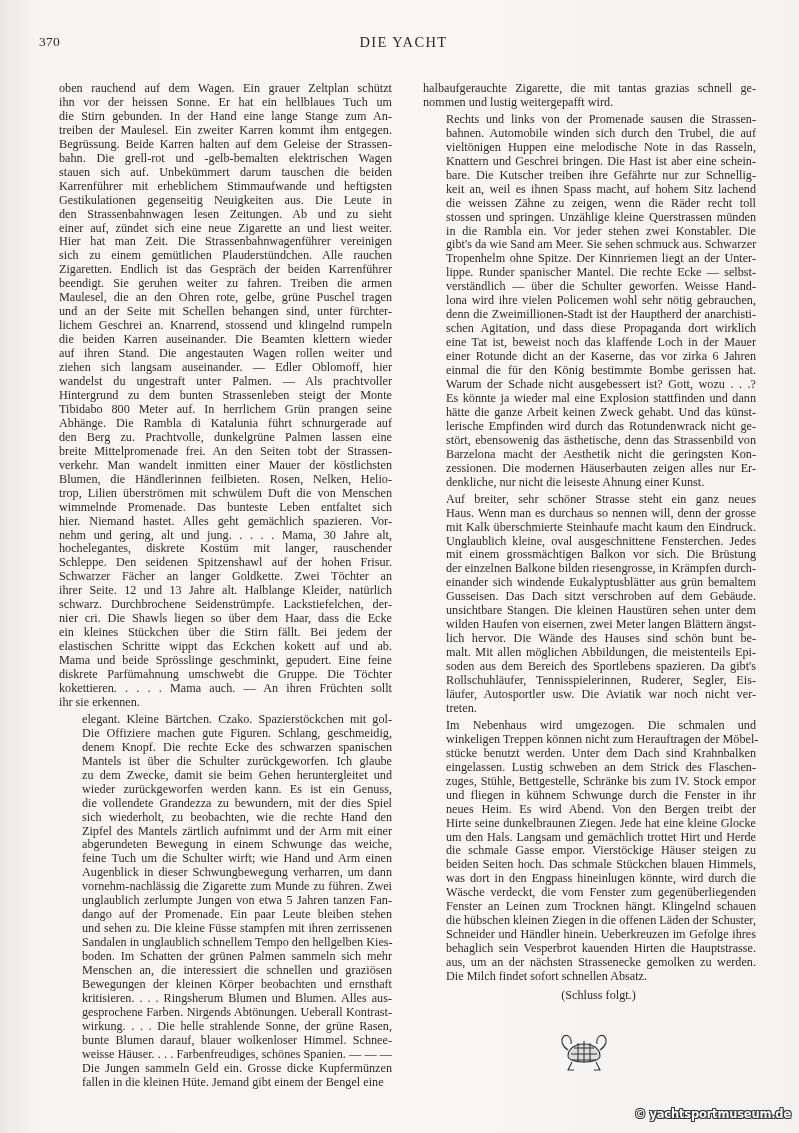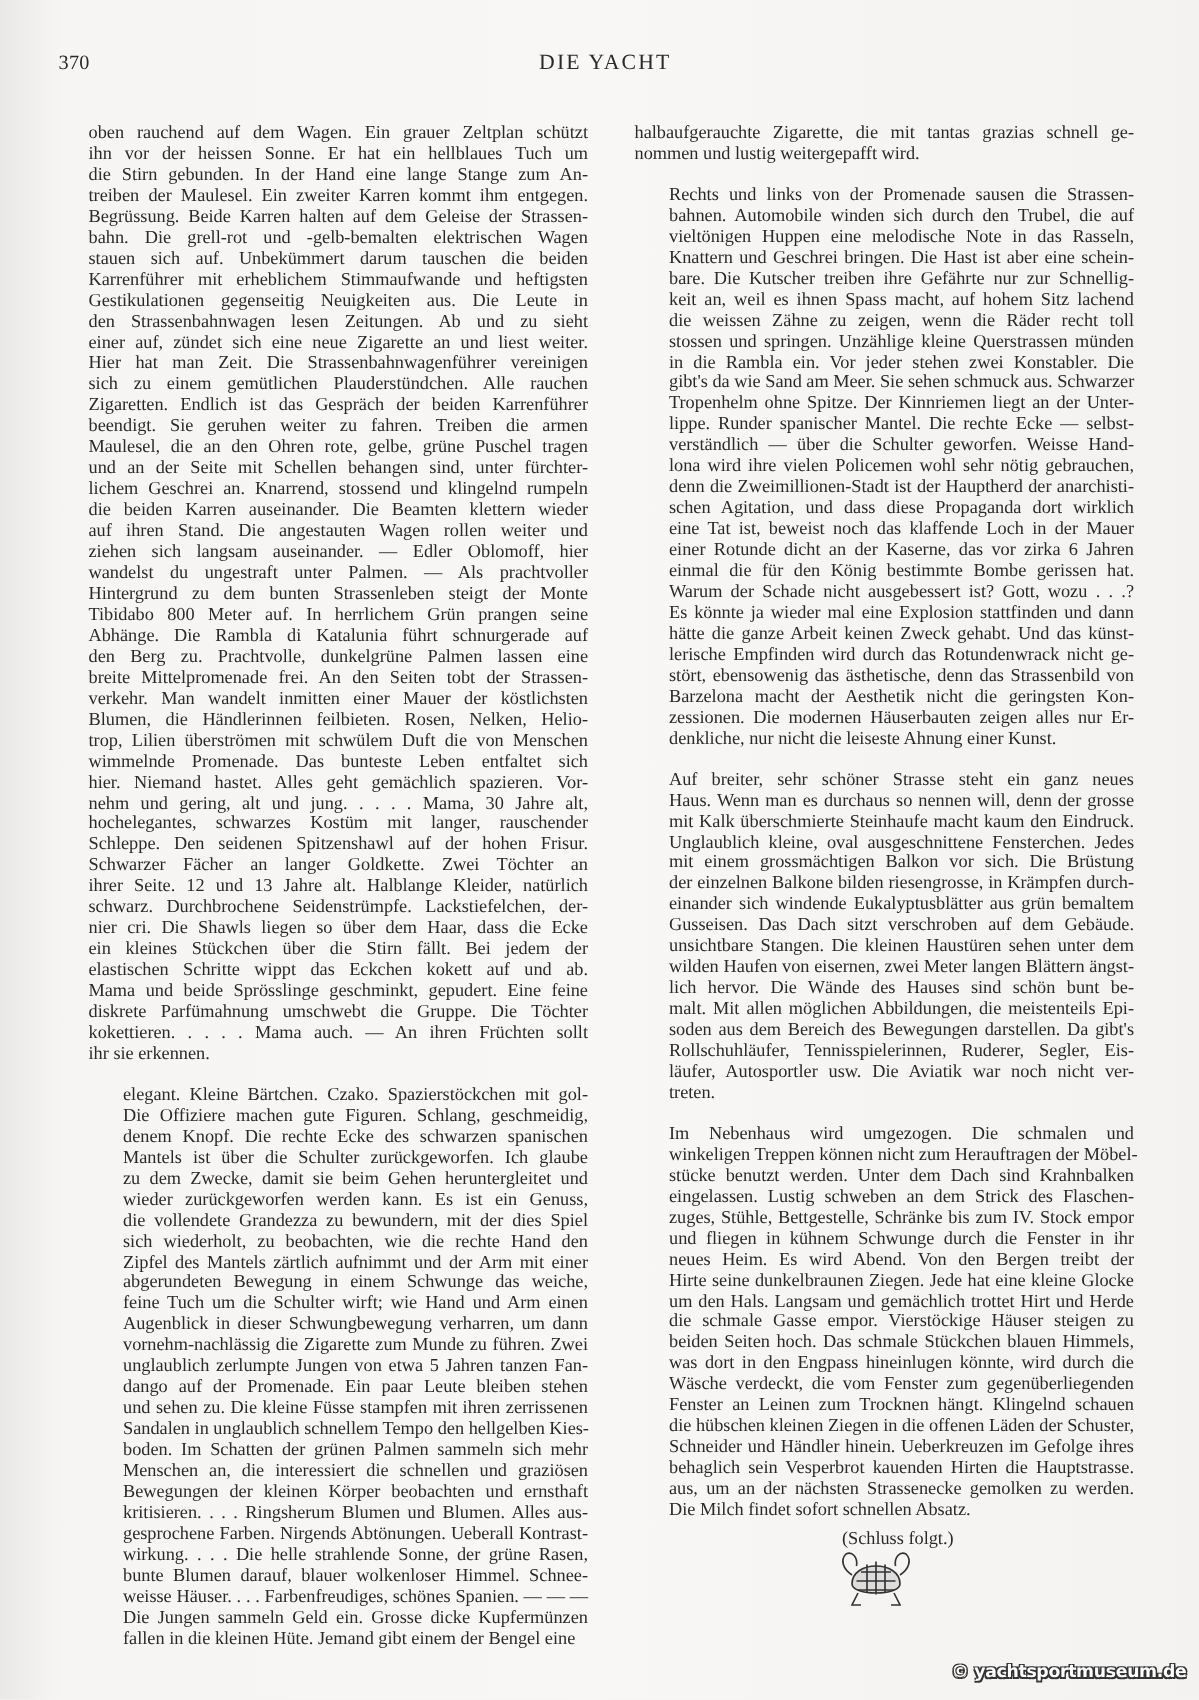--- a/index.html
+++ b/index.html
@@ -26,21 +26,21 @@
     font-size: 14.5px; letter-spacing: 1.4px; padding-left: 8px; box-sizing: border-box;
   }
   .col {
     position: absolute; top: 82px; width: 333px;
     font-size: 12.2px; line-height: 13.95px;
     text-align: justify; hyphens: manual;
   }
   .col.left { left: 59px; }
   .col.right { left: 423px; }
   .col p { margin: 0; text-indent: 0; }
-  .col p.indent { text-indent: 23px; margin-top: 13px; }
+  .col p.indent { text-indent: 23px; margin-top: 3px; }
   .line { display: block; text-align: justify; text-align-last: justify; white-space: nowrap; }
   .line.last { text-align-last: left; }
   .closing {
     text-align: center; margin-top: 5px; padding-left: 18px;
   }
   .vignette {
     position: absolute; left: 554px; top: 1026px; width: 60px; height: 50px;
   }
   .watermark {
     position: absolute; right: 8px; bottom: 12px;
@@ -88,21 +88,21 @@
       <span class="line">Tibidabo 800 Meter auf. In herrlichem Grün prangen seine</span>
       <span class="line">Abhänge. Die Rambla di Katalunia führt schnurgerade auf</span>
       <span class="line">den Berg zu. Prachtvolle, dunkelgrüne Palmen lassen eine</span>
       <span class="line">breite Mittelpromenade frei. An den Seiten tobt der Strassen-</span>
       <span class="line">verkehr. Man wandelt inmitten einer Mauer der köstlichsten</span>
       <span class="line">Blumen, die Händlerinnen feilbieten. Rosen, Nelken, Helio-</span>
       <span class="line">trop, Lilien überströmen mit schwülem Duft die von Menschen</span>
       <span class="line">wimmelnde Promenade. Das bunteste Leben entfaltet sich</span>
       <span class="line">hier. Niemand hastet. Alles geht gemächlich spazieren. Vor-</span>
       <span class="line">nehm und gering, alt und jung. . . . . Mama, 30 Jahre alt,</span>
-      <span class="line">hochelegantes, schwarzes Kostüm mit langer, rauschender</span>
+      <span class="line">hochelegantes, diskrete Kostüm mit langer, rauschender</span>
       <span class="line">Schleppe. Den seidenen Spitzenshawl auf der hohen Frisur.</span>
       <span class="line">Schwarzer Fächer an langer Goldkette. Zwei Töchter an</span>
       <span class="line">ihrer Seite. 12 und 13 Jahre alt. Halblange Kleider, natürlich</span>
       <span class="line">schwarz. Durchbrochene Seidenstrümpfe. Lackstiefelchen, der-</span>
       <span class="line">nier cri. Die Shawls liegen so über dem Haar, dass die Ecke</span>
       <span class="line">ein kleines Stückchen über die Stirn fällt. Bei jedem der</span>
       <span class="line">elastischen Schritte wippt das Eckchen kokett auf und ab.</span>
       <span class="line">Mama und beide Sprösslinge geschminkt, gepudert. Eine feine</span>
       <span class="line">diskrete Parfümahnung umschwebt die Gruppe. Die Töchter</span>
       <span class="line">kokettieren. . . . . Mama auch. — An ihren Früchten sollt</span>
@@ -178,21 +178,21 @@
       <span class="line">mit Kalk überschmierte Steinhaufe macht kaum den Eindruck.</span>
       <span class="line">Unglaublich kleine, oval ausgeschnittene Fensterchen. Jedes</span>
       <span class="line">mit einem grossmächtigen Balkon vor sich. Die Brüstung</span>
       <span class="line">der einzelnen Balkone bilden riesengrosse, in Krämpfen durch-</span>
       <span class="line">einander sich windende Eukalyptusblätter aus grün bemaltem</span>
       <span class="line">Gusseisen. Das Dach sitzt verschroben auf dem Gebäude.</span>
       <span class="line">unsichtbare Stangen. Die kleinen Haustüren sehen unter dem</span>
       <span class="line">wilden Haufen von eisernen, zwei Meter langen Blättern ängst-</span>
       <span class="line">lich hervor. Die Wände des Hauses sind schön bunt be-</span>
       <span class="line">malt. Mit allen möglichen Abbildungen, die meistenteils Epi-</span>
-      <span class="line">soden aus dem Bereich des Bewegungen darstellen. Da gibt's</span>
+      <span class="line">soden aus dem Bereich des Sportlebens spazieren. Da gibt's</span>
       <span class="line">Rollschuhläufer, Tennisspielerinnen, Ruderer, Segler, Eis-</span>
       <span class="line">läufer, Autosportler usw. Die Aviatik war noch nicht ver-</span>
       <span class="line last">treten.</span>
     </p>
     <p class="indent">
       <span class="line" style="text-indent: 23px;">Im Nebenhaus wird umgezogen. Die schmalen und</span>
       <span class="line">winkeligen Treppen können nicht zum Herauftragen der Möbel-</span>
       <span class="line">stücke benutzt werden. Unter dem Dach sind Krahnbalken</span>
       <span class="line">eingelassen. Lustig schweben an dem Strick des Flaschen-</span>
       <span class="line">zuges, Stühle, Bettgestelle, Schränke bis zum IV. Stock empor</span>

